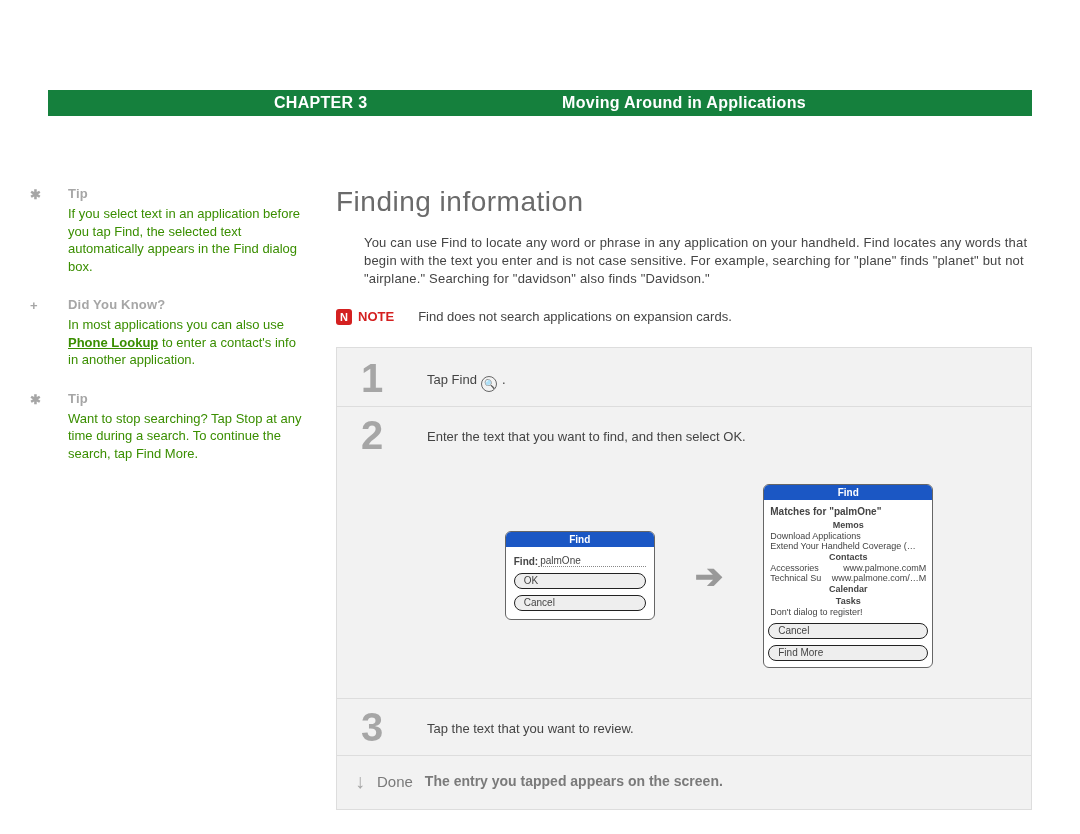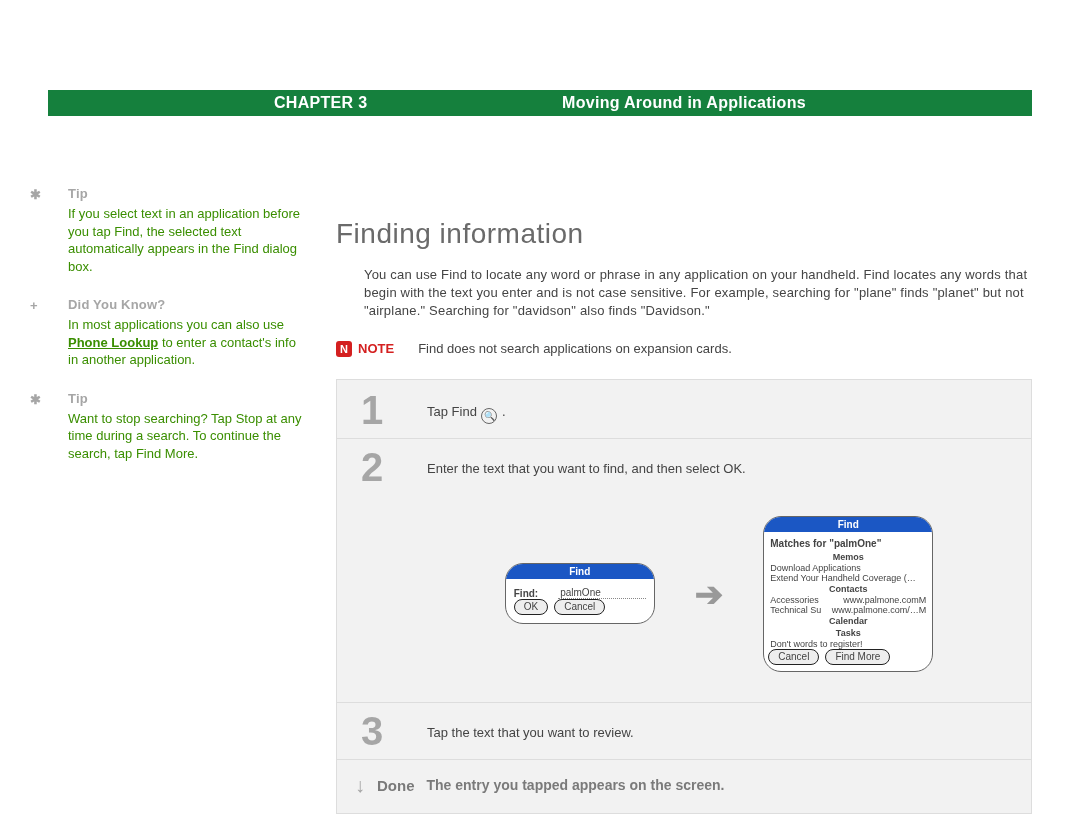--- a/index.html
+++ b/index.html
@@ -56,21 +56,20 @@
   font-weight: bold;
   text-decoration: underline;
 }
 .main { flex: 1; }
 .main h1 {
   font-size: 28px;
   font-weight: normal;
   color: #6a6a6a;
   letter-spacing: 0.5px;
   margin-bottom: 16px;
-  margin-top: 32px;
 }
 .intro {
   font-size: 13px;
   color: #444;
   line-height: 1.4;
   letter-spacing: 0.2px;
   margin-left: 28px;
 }
 .note-row {
   display: flex;
@@ -120,42 +119,42 @@
 .find-row {
   display: flex;
   align-items: center;
   justify-content: center;
   margin-top: 40px;
   gap: 40px;
 }
 .dialog {
   background: #fff;
   border: 1px solid #666;
-  border-radius: 18px;
+  border-radius: 6px;
   font-size: 10px;
   overflow: hidden;
 }
 .dialog-title {
   background: #1b57c4;
   color: #fff;
   text-align: center;
   font-weight: bold;
   padding: 2px 0;
   font-size: 10px;
 }
 .find-dialog { width: 150px; }
 .find-body { padding: 8px; }
-.find-line { display:flex; align-items:center; gap:20px; }
+.find-line { display:flex; align-items:center; gap:0; }
 .find-label { font-weight: bold; }
 .find-input {
   border-bottom: 1px dotted #888;
   flex:1;
   padding: 0 2px;
 }
-.btn-row { display:flex; gap:6px; }
+.btn-row { margin-top: 6px; display:flex; gap:6px;flex-direction:column; }
 .pill {
   border: 1px solid #222;
   border-radius: 9px;
   padding: 0 9px;
   font-size: 10px;
   line-height: 14px;
   background: #eee;
 }
 .arrow {
   color: #999;
@@ -179,21 +178,21 @@
 }
 .results-item.two { display:flex; justify-content: space-between; }
 .done-row {
   display: flex;
   align-items: center;
   padding: 14px 18px;
   gap: 12px;
   border-bottom: none;
 }
 .done-arrow { color: #a6a6a6; font-size: 20px; font-weight: bold; }
-.done-label { color: #7a7a7a; font-weight: bold; font-size: 15px; }
+.done-label { color: #7a7a7a; font-weight: normal; font-size: 15px; }
 .done-text { color: #7a7a7a; font-weight: bold; font-size: 14px; }
 .footer {
   display: flex;
   justify-content: space-between;
   border-top: 5px solid #000000;
   margin-top: 30px;
   font-size: 12px;
   color: #7a7a7a;
 }
 .footer .brand b { color: #555; }
@@ -291,21 +290,21 @@
                   <div class="results-item two">
                     <span>Accessories</span>
                     <span>www.palmone.comM</span>
                   </div>
                   <div class="results-item two">
                     <span>Technical Su</span>
                     <span>www.palmone.com/…M</span>
                   </div>
                   <div class="results-group">Calendar</div>
                   <div class="results-group">Tasks</div>
-                  <div class="results-item">Don't words to register!</div>
+                  <div class="results-item">Don't dialog to register!</div>
                   <div class="btn-row">
                     <span class="pill">Cancel</span>
                     <span class="pill">Find More</span>
                   </div>
                 </div>
               </div>
             </div>
           </div>
         </div>
 

